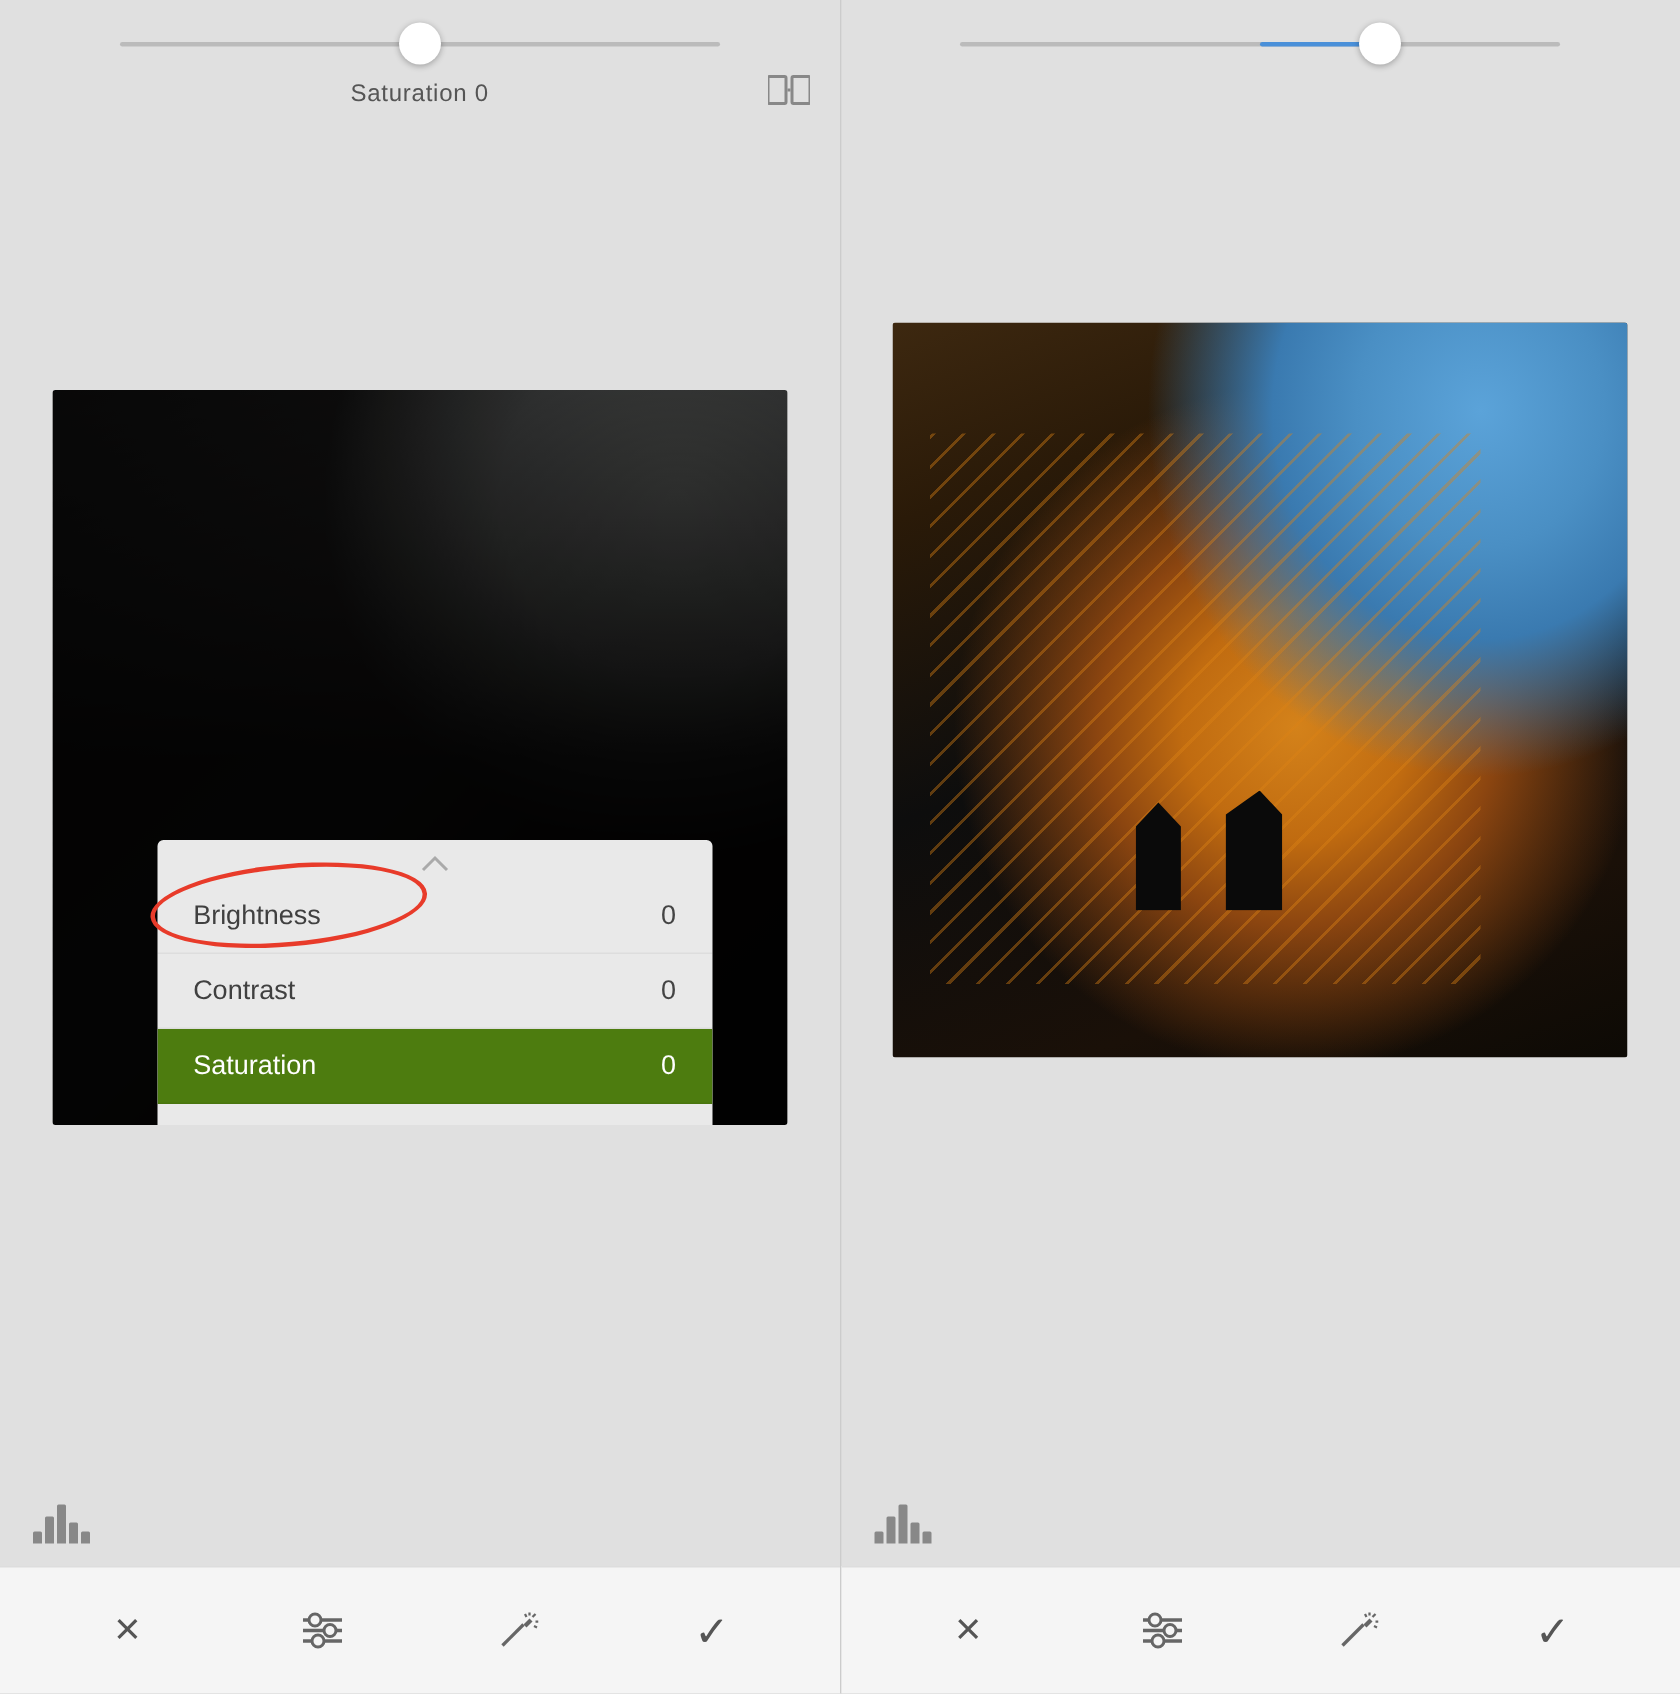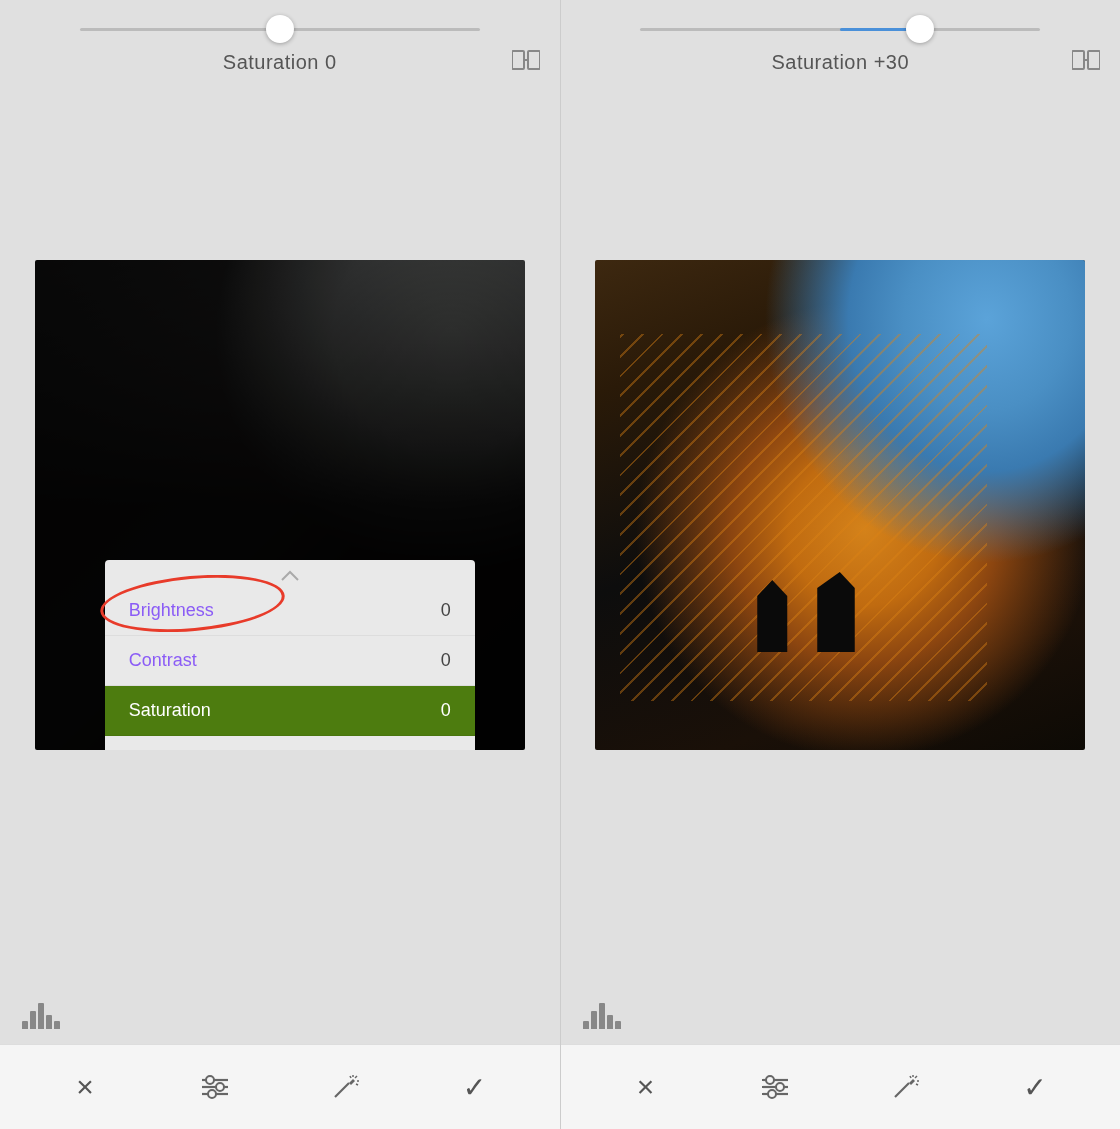--- a/index.html
+++ b/index.html
@@ -67,21 +67,21 @@
       width: 100%;
       display: flex;
       align-items: center;
       justify-content: center;
       padding: 8px 20px;
       position: relative;
       height: 45px;
     }
 
     .panel-title {
-      font-size: 20px;
+      font-size: 16px;
       color: #555;
       font-weight: 400;
       letter-spacing: 0.5px;
     }
 
     .compare-icon {
       position: absolute;
       right: 20px;
       top: 50%;
       transform: translateY(-50%);
@@ -208,21 +208,21 @@
       padding: 14px 24px;
       border-bottom: 1px solid rgba(0,0,0,0.05);
     }
 
     .adj-row.active {
       background: #4d7c0f;
     }
 
     .adj-label {
       font-size: 18px;
-      color: #8b5cf6;
+      color: #404040;
       font-weight: 300;
     }
 
     .adj-row.active .adj-label {
       color: white;
     }
 
     .adj-value {
       font-size: 18px;
       color: #444;
@@ -399,30 +399,20 @@
 
 <div class="panel">
 
   <div class="slider-bar-container">
     <div class="slider-track">
       <div class="slider-fill"></div>
       <div class="slider-thumb" style="left: 70%;"></div>
     </div>
   </div>
 
-  <div class="title-row">
-    <span class="panel-title">Saturation +30</span>
-    <div class="compare-icon">
-      <svg width="28" height="22" viewBox="0 0 28 22" fill="none">
-        <rect x="0" y="2" width="12" height="18" rx="1" fill="none" stroke="#888" stroke-width="2"></rect>
-        <rect x="16" y="2" width="12" height="18" rx="1" fill="none" stroke="#888" stroke-width="2"></rect>
-        <line x1="13" y1="11" x2="15" y2="11" stroke="#888" stroke-width="2"></line>
-      </svg>
-    </div>
-  </div>
 
   <div class="image-area" style="margin-top: 175px;">
     <div class="photo-right">
       <div class="photo-right-inner"></div>
     </div>
   </div>
 
   <div class="histogram-icon" style="position: absolute; bottom: 100px; left: 22px;">
     <div class="hist-bars">
       <div class="hist-bar" style="height: 8px;"></div>

